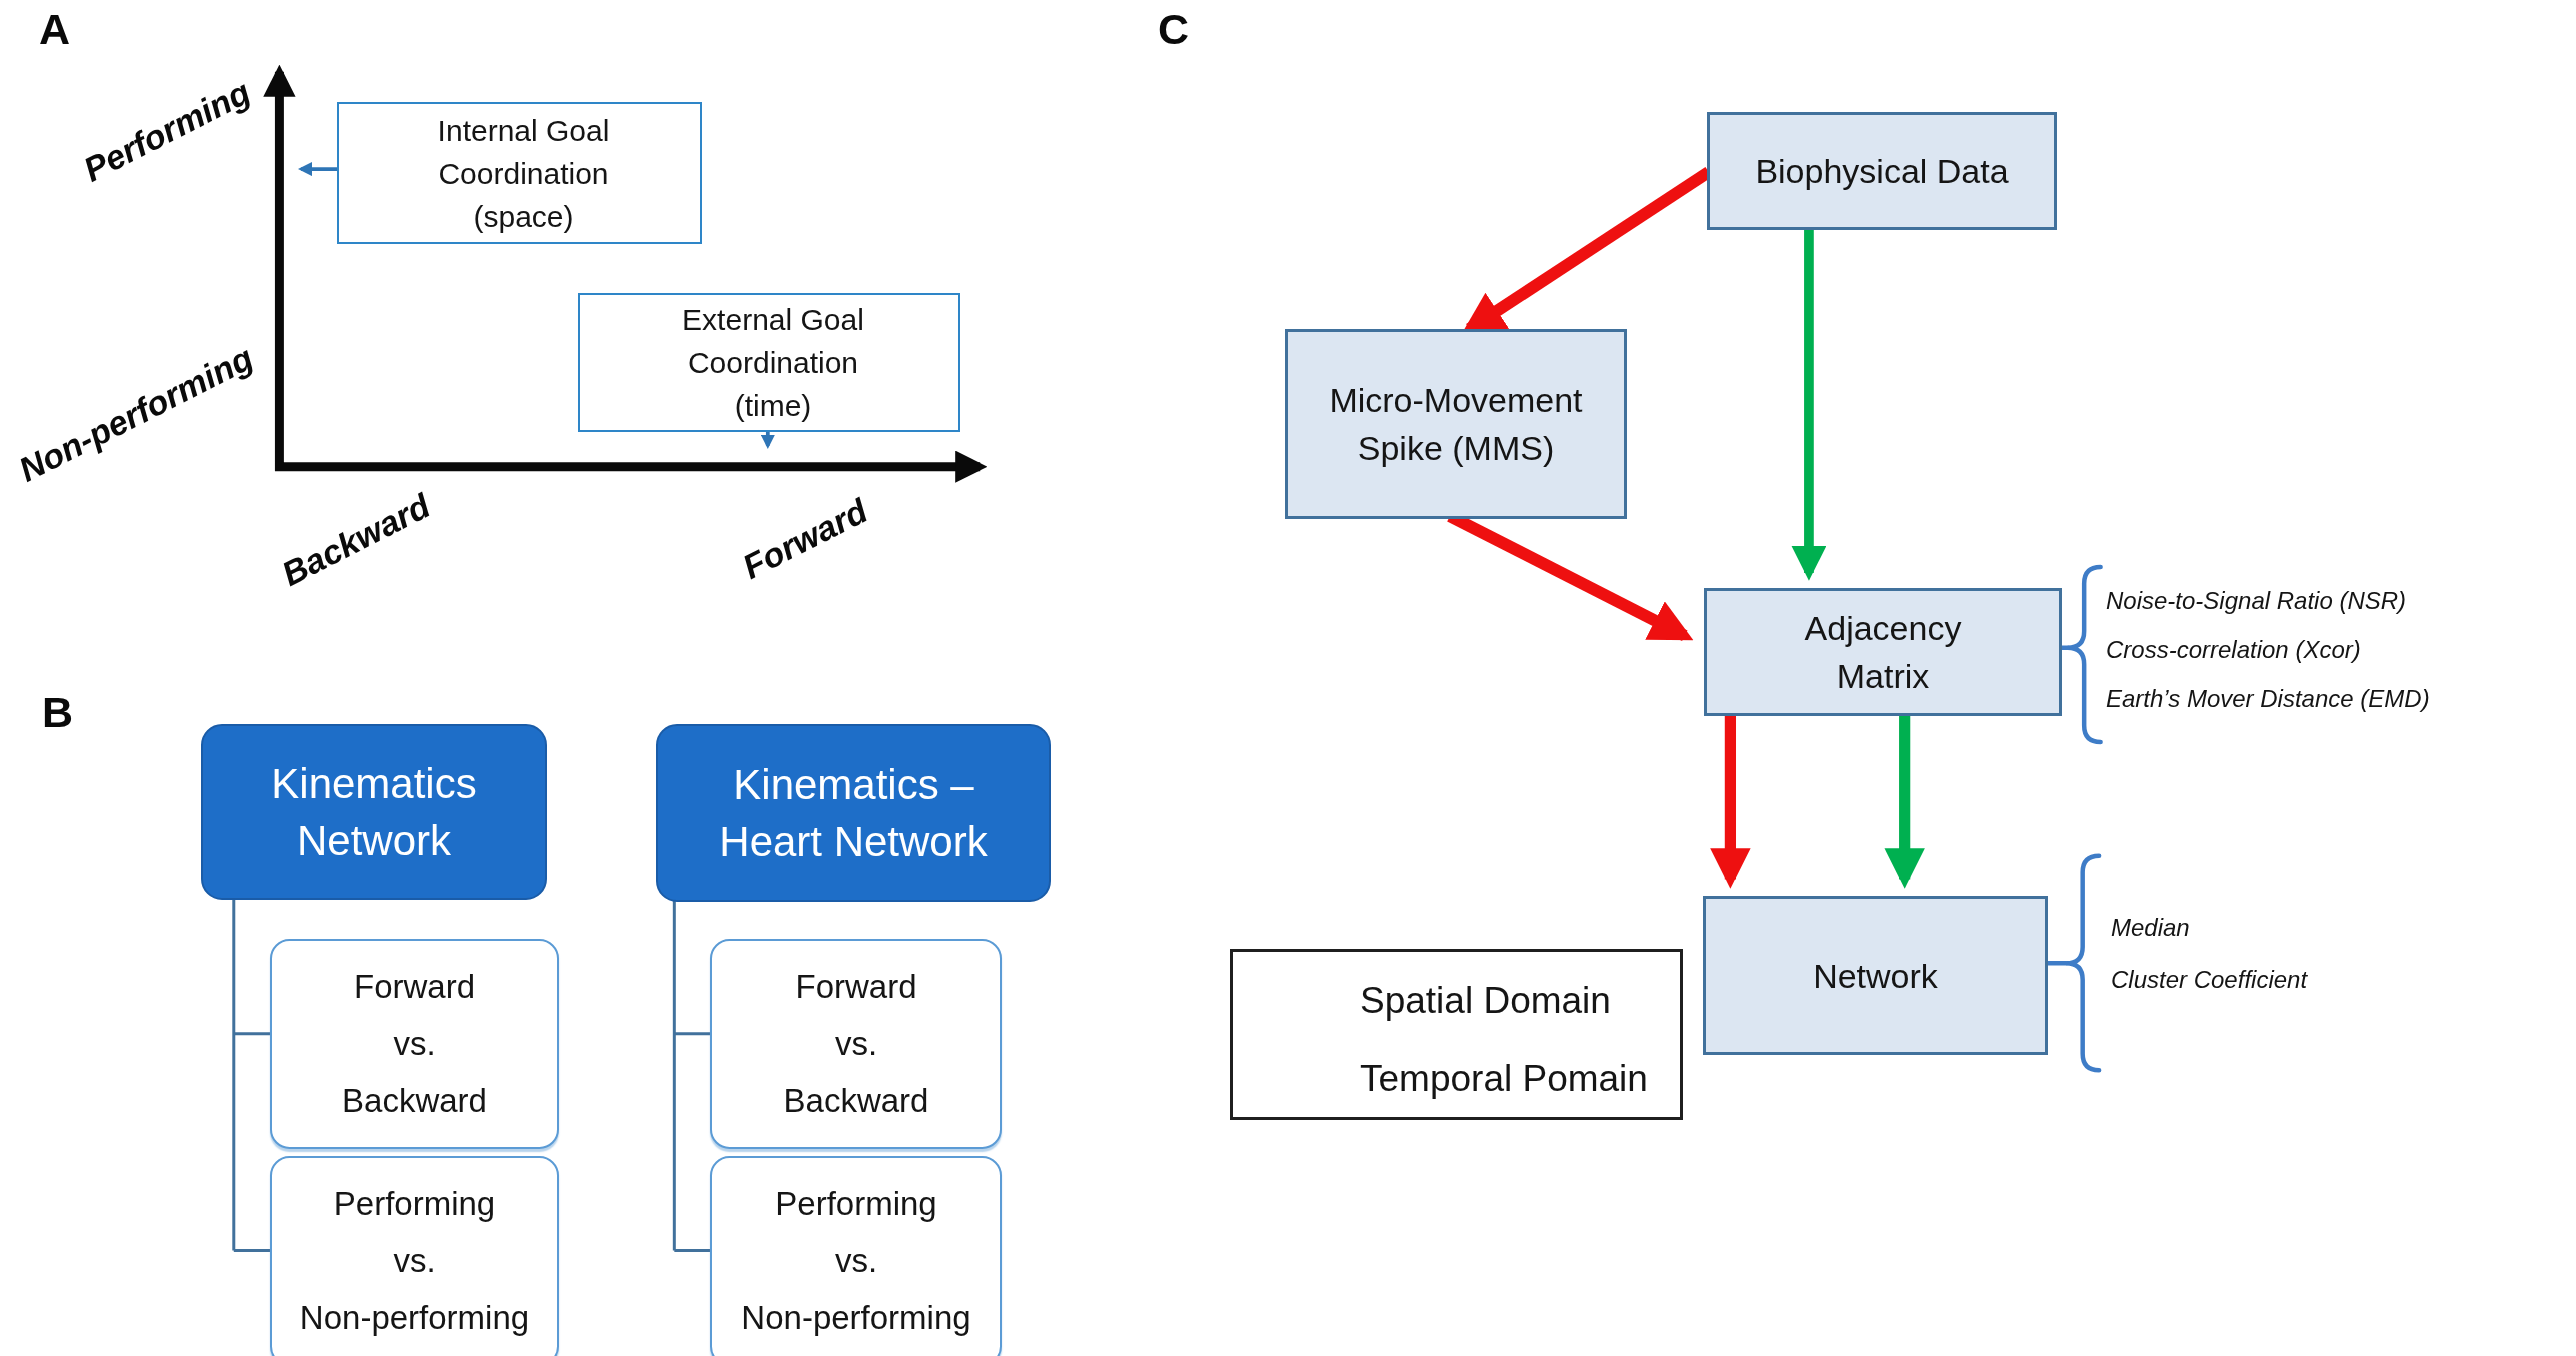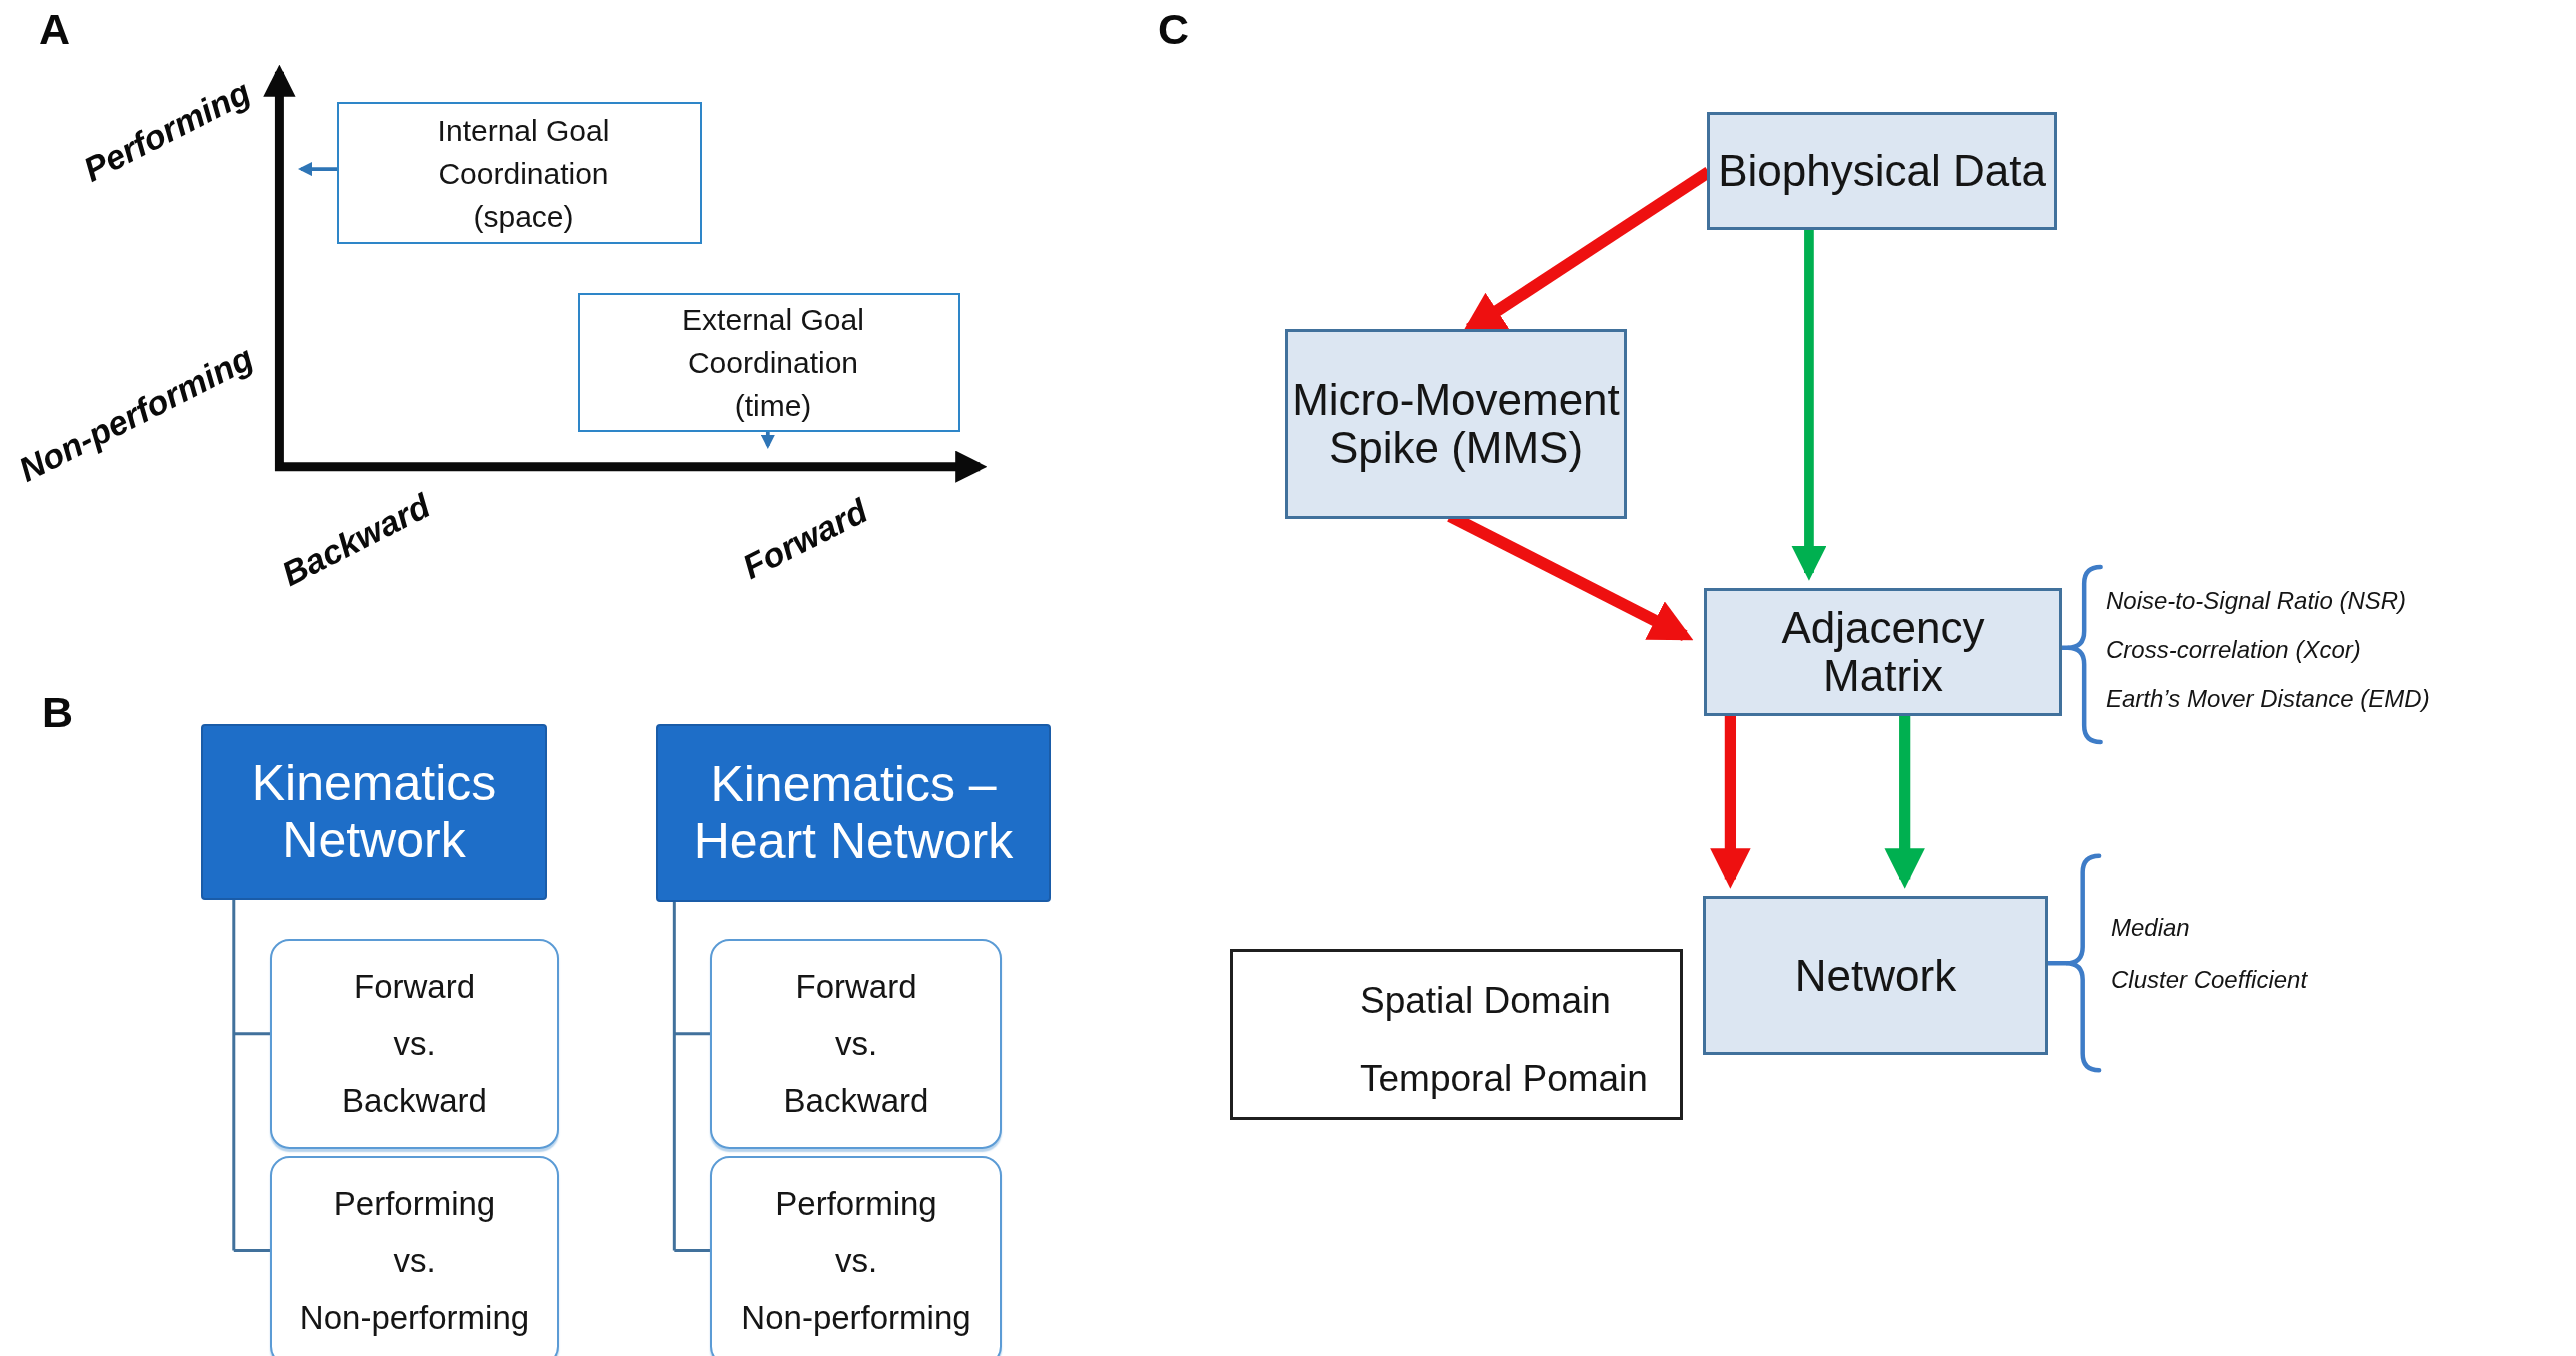--- a/index.html
+++ b/index.html
@@ -13,35 +13,35 @@
     position:absolute;white-space:nowrap;
     font-style:italic;font-weight:700;font-size:34px;color:#0a0a0a;
     transform:translate(-50%,-50%) rotate(-27deg);
   }
   .abox{
     position:absolute;background:#fff;border:2.2px solid #2E86C8;
     display:flex;flex-direction:column;align-items:center;justify-content:center;
     font-size:30px;line-height:43px;text-align:center;color:#151515;padding-left:8px;
   }
   .bluebox{
-    position:absolute;background:#1E6EC8;border:2.2px solid #1A5CA8;border-radius:4px;
+    position:absolute;background:#1E6EC8;border:2.2px solid #1A5CA8;border-radius:21px;
     display:flex;flex-direction:column;align-items:center;justify-content:center;
-    color:#ffffff;font-size:50px;line-height:57px;text-align:center;
+    color:#ffffff;font-size:42px;line-height:57px;text-align:center;
   }
   .subbox{
     position:absolute;background:#ffffff;border:2.2px solid #5B9BD5;border-radius:19.5px;
     display:flex;flex-direction:column;align-items:center;justify-content:space-evenly;
     font-size:33px;line-height:36px;text-align:center;color:#151515;
     box-shadow:0 3px 1.5px rgba(91,155,213,0.45);
     padding:7.5px 0;
   }
   .cbox{
     position:absolute;background:#DCE6F2;border:3px solid #41719C;
     display:flex;flex-direction:column;align-items:center;justify-content:center;
-    font-size:44px;line-height:48px;text-align:center;color:#151515;
+    font-size:34px;line-height:48px;text-align:center;color:#151515;
   }
   .bracket-text{
     position:absolute;font-style:italic;font-size:24px;line-height:49px;color:#151515;white-space:nowrap;
   }
   .bracket-text.network{line-height:52px;}
   .legend-frame{position:absolute;left:1230px;top:949px;width:447px;height:165px;background:#fff;border:3px solid #1f1f1f;}
   .legend-label{position:absolute;font-size:37px;line-height:39px;color:#151515;white-space:nowrap;}
 </style>
 </head>
 <body>

